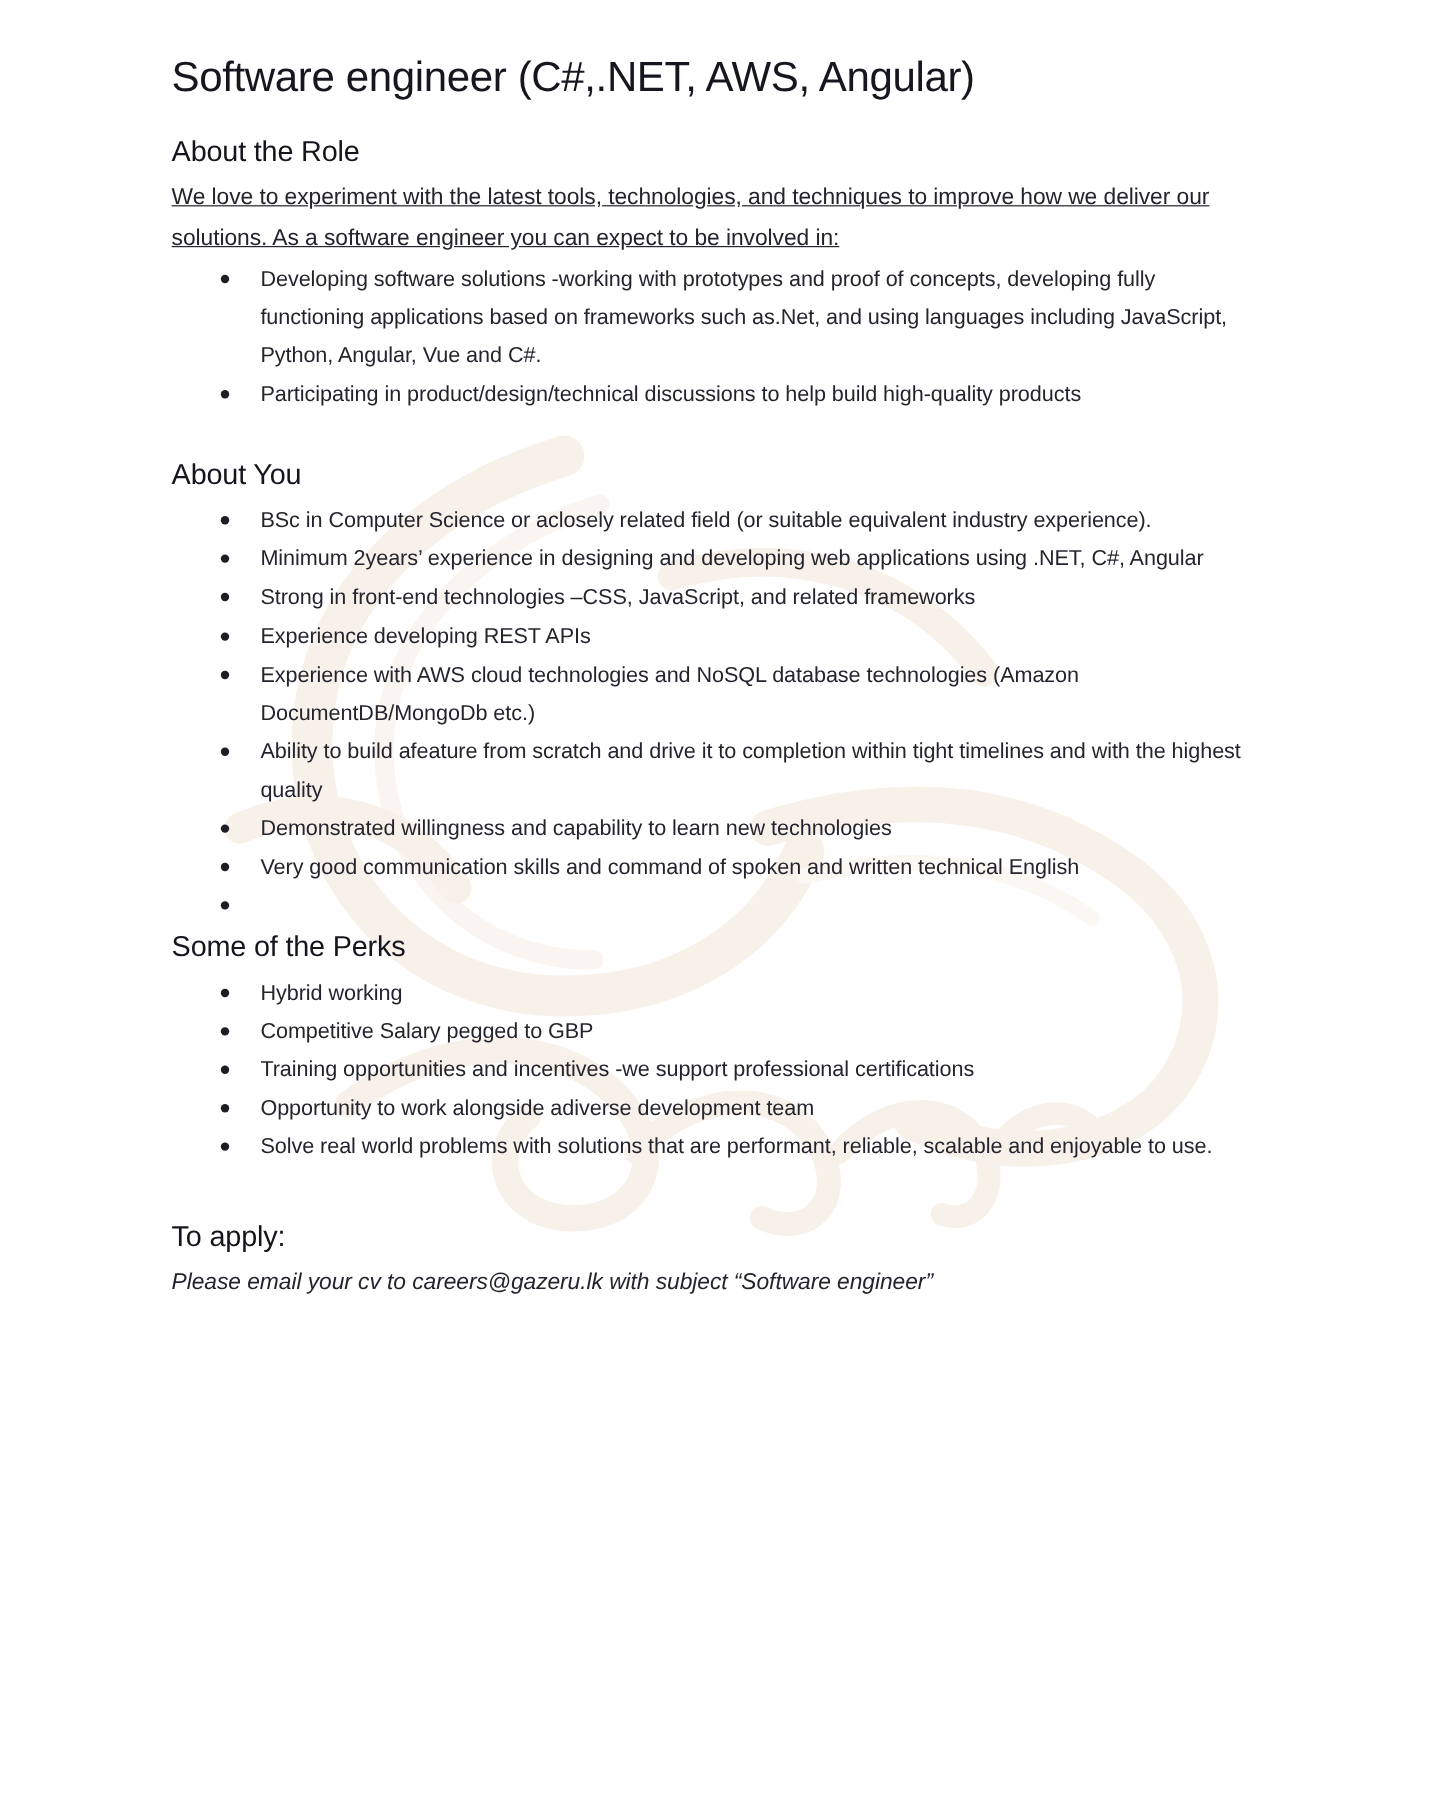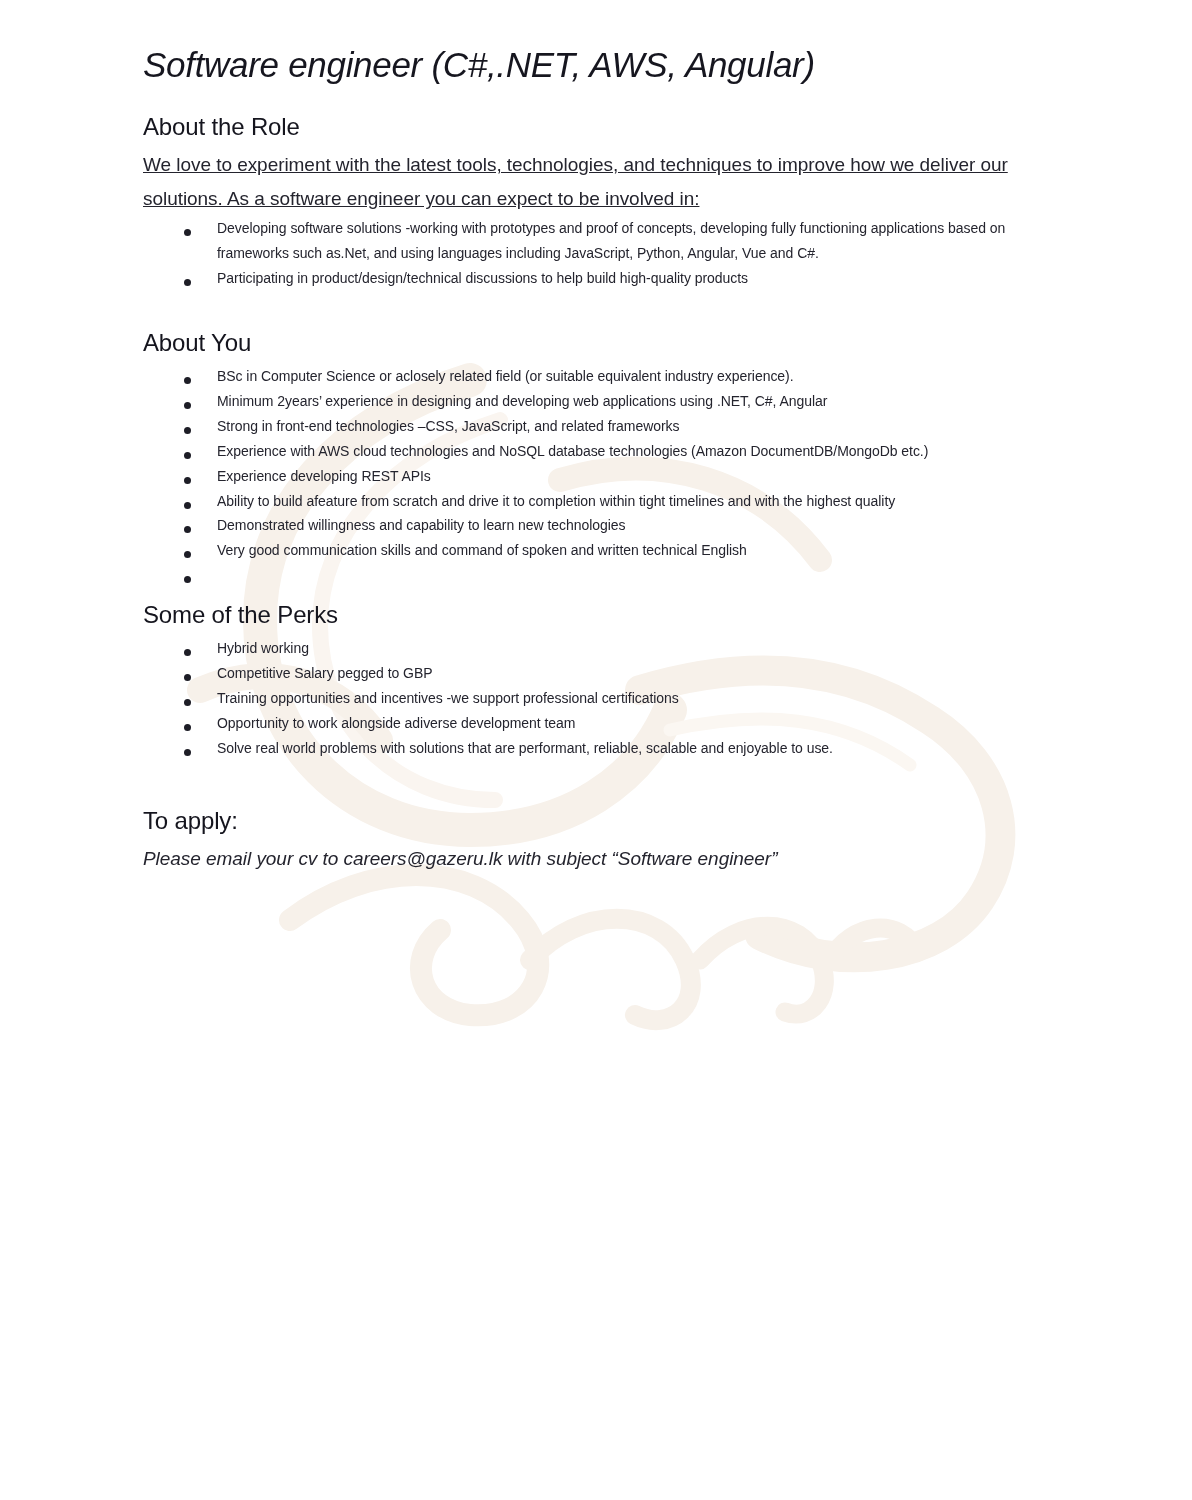--- a/index.html
+++ b/index.html
@@ -41,21 +41,20 @@
   }
 
   .doc-title {
     font-size: 35px;
     font-weight: 400;
     color: #16161f;
     letter-spacing: -0.3px;
     line-height: 1.18;
     margin: 0 0 26px 0;
     white-space: nowrap;
-    font-style: italic;
   }
 
   .section {
     margin: 0;
   }
 
   .section-heading {
     font-size: 24px;
     font-weight: 400;
     color: #15151e;
@@ -76,21 +75,21 @@
 
   ul.bullets {
     list-style: none;
     margin: 0;
     padding: 0;
   }
 
   ul.bullets > li {
     position: relative;
     padding-left: 74px;
-    font-size: 14px;
+    font-size: 18px;
     font-weight: 400;
     color: #24242e;
     line-height: 1.78;
     letter-spacing: -0.05px;
   }
 
   ul.bullets > li .bullet-dot {
     position: absolute;
     left: 41px;
     top: 13px;
@@ -168,25 +167,25 @@
         <li>
           <span class="bullet-dot"></span>
           <span>Minimum 2years’ experience in designing and developing web applications using .NET, C#, Angular</span>
         </li>
         <li>
           <span class="bullet-dot"></span>
           <span>Strong in front-end technologies –CSS, JavaScript, and related frameworks</span>
         </li>
         <li>
           <span class="bullet-dot"></span>
+          <span>Experience developing REST APIs</span>
+        </li>
+        <li>
+          <span class="bullet-dot"></span>
           <span>Experience with AWS cloud technologies and NoSQL database technologies (Amazon DocumentDB/MongoDb etc.)</span>
-        </li>
-        <li>
-          <span class="bullet-dot"></span>
-          <span>Experience developing REST APIs</span>
         </li>
         <li>
           <span class="bullet-dot"></span>
           <span>Ability to build afeature from scratch and drive it to completion within tight timelines and with the highest quality</span>
         </li>
         <li>
           <span class="bullet-dot"></span>
           <span>Demonstrated willingness and capability to learn new technologies</span>
         </li>
         <li>

